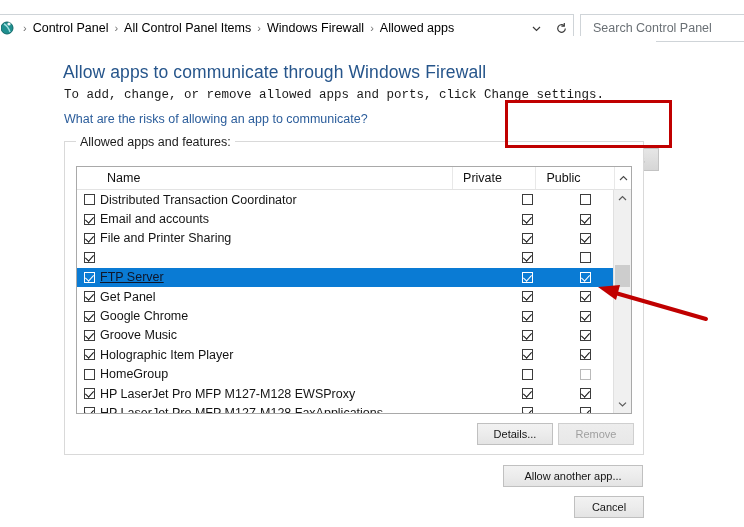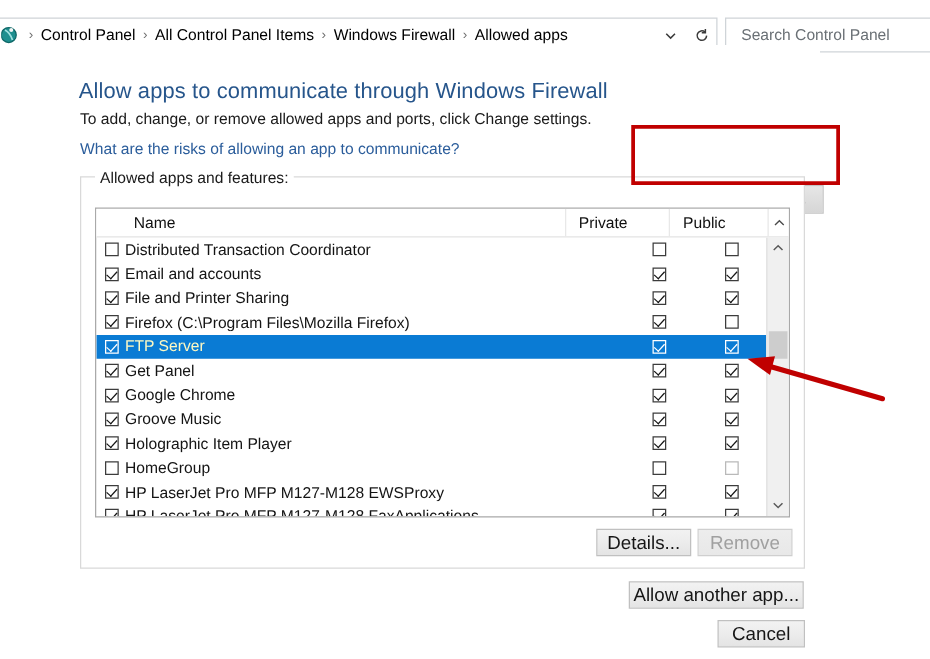--- a/index.html
+++ b/index.html
@@ -113,20 +113,21 @@
     color: #26558b;
     white-space: nowrap;
     letter-spacing: 0.1px;
   }
   #page-subtitle {
     position: absolute;
     left: 64px; top: 52px;
     font-size: 12.5px;
     color: #1a1a1a;
     white-space: nowrap;
+    font-family: Liberation Mono, monospace;
   }
   #risks-link {
     position: absolute;
     left: 64px; top: 76px;
     font-size: 12.5px;
     color: #2b5d9b;
     white-space: nowrap;
     cursor: pointer;
     text-decoration: none;
   }
@@ -225,21 +226,22 @@
   .row {
     display: flex;
     height: 19.4px;
     align-items: center;
     font-size: 12.5px;
     color: #141414;
     box-sizing: border-box;
   }
   .row.selected {
     background: #0a7bd4;
-    color: #fef9c3;
+    color: #0f172a;
+    text-decoration: underline;
   }
   .cell-name {
     flex: 1 1 auto;
     display: flex;
     align-items: center;
     gap: 5px;
     padding-left: 7px;
     white-space: nowrap;
     overflow: hidden;
   }
@@ -297,21 +299,21 @@
     top: 58px;
     height: 22px;
     background: #cdcdcd;
   }
 
   
   .btn {
     box-sizing: border-box;
     background: linear-gradient(to bottom, #f2f2f2 0%, #ececec 50%, #e4e4e4 100%);
     border: 1px solid #c0c0c0;
-    font-size: 15px;
+    font-size: 11px;
     color: #161616;
     display: flex;
     align-items: center;
     justify-content: center;
     white-space: nowrap;
     cursor: default;
     font-family: "Liberation Sans", sans-serif;
   }
   .btn.disabled { color: #a0a0a0; border-color: #cfcfcf;
                   background: linear-gradient(to bottom,#ededed 0%, #e8e8e8 100%); }
@@ -438,21 +440,20 @@
             <div class="cell-priv">
               <span class="cb on"></span>
             </div>
             <div class="cell-pub">
               <span class="cb on"></span>
             </div>
           </div>
           <div class="row">
             <div class="cell-name">
               <span class="cb on"></span>
-              <span>Firefox (C:\Program Files\Mozilla Firefox)</span>
             </div>
             <div class="cell-priv">
               <span class="cb on"></span>
             </div>
             <div class="cell-pub">
               <span class="cb"></span>
             </div>
           </div>
           <div class="row selected" style="background: rgb(10, 123, 212);">
             <div class="cell-name">

